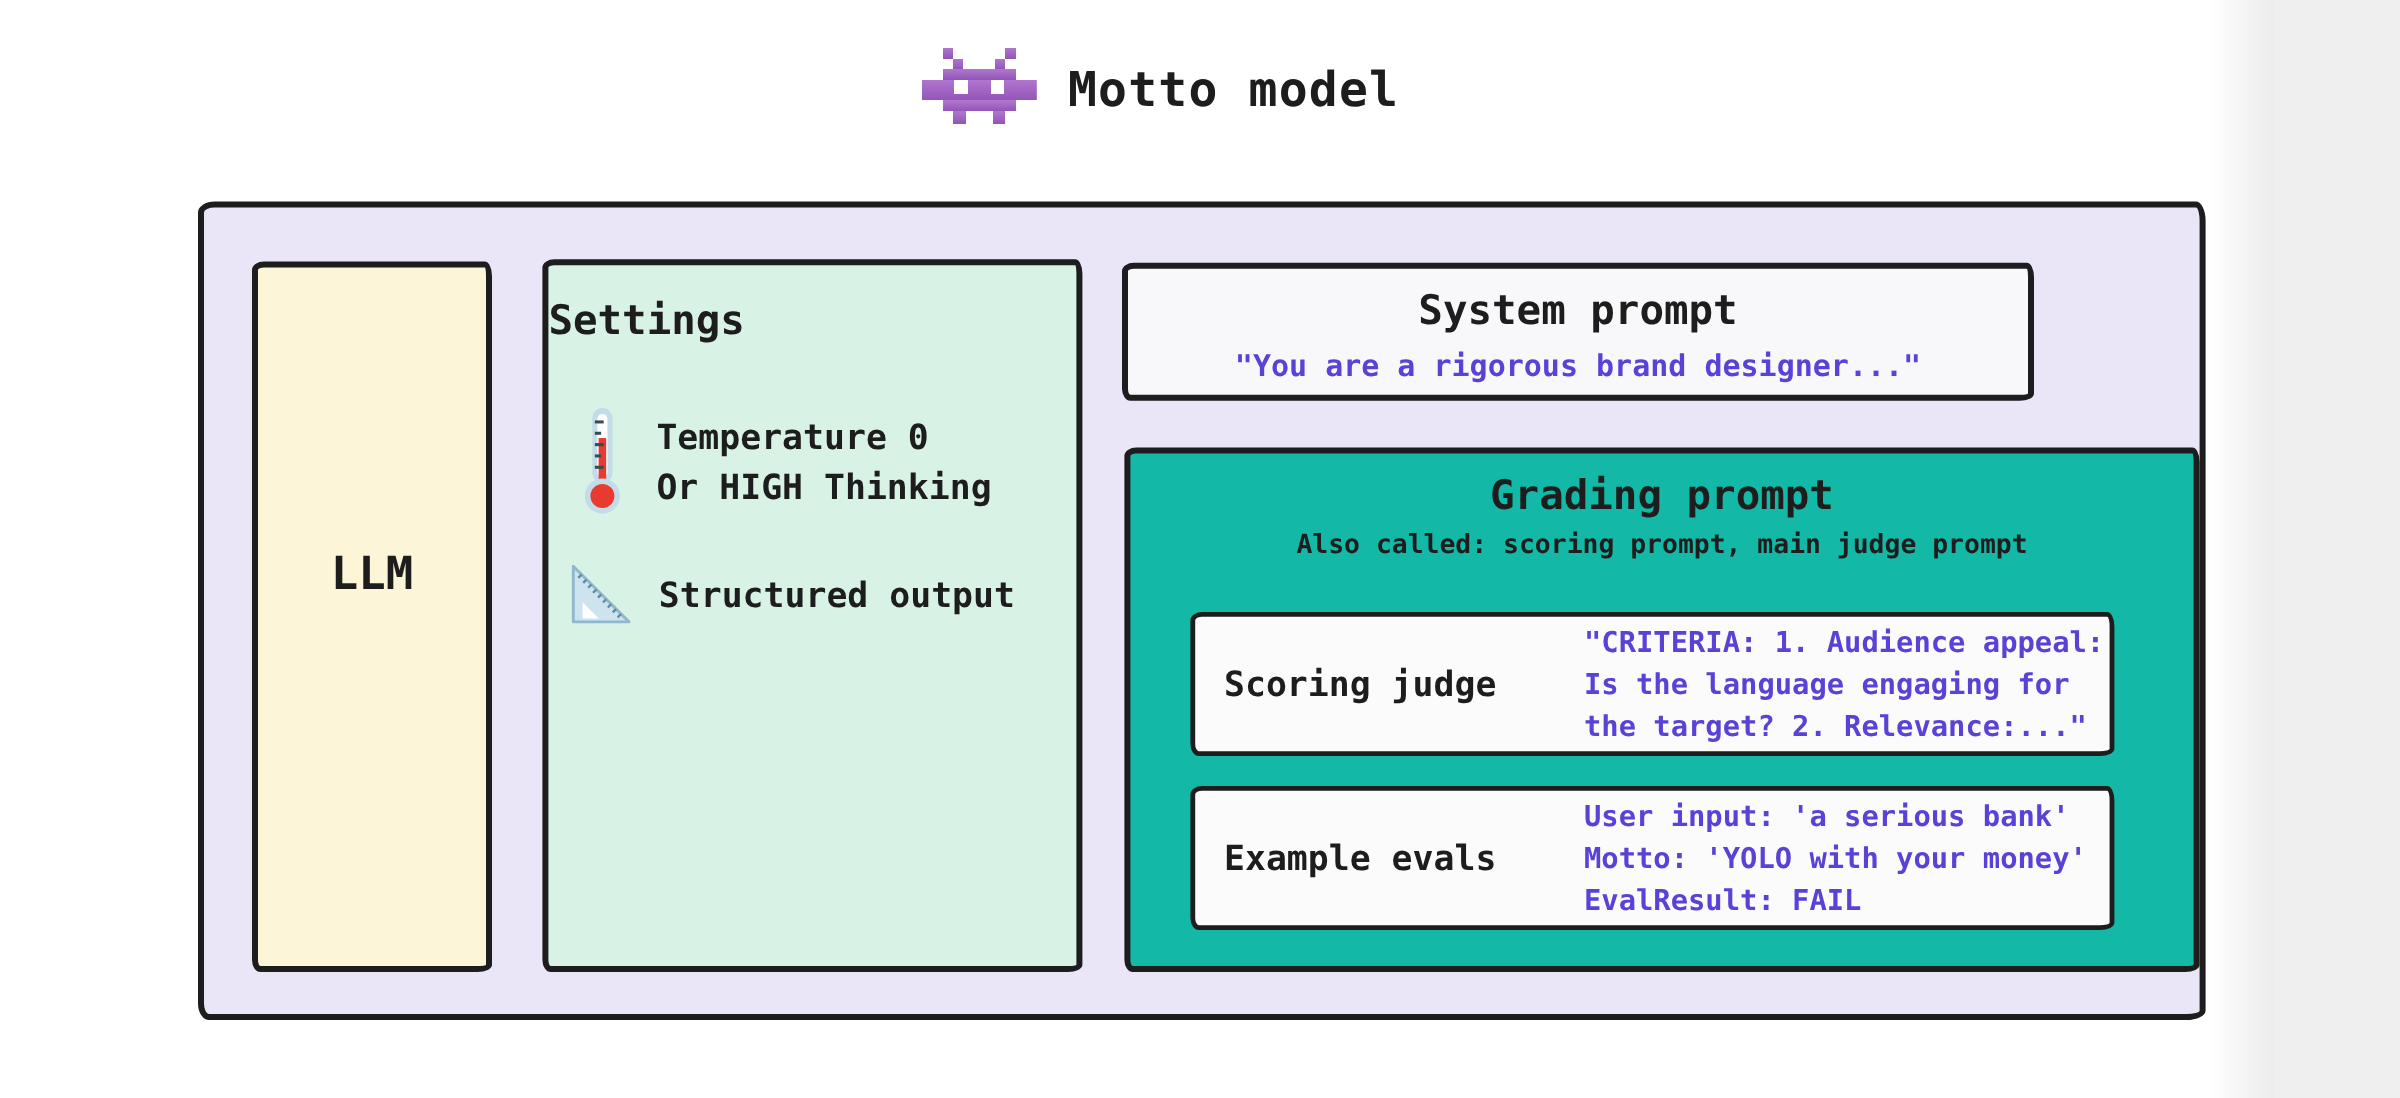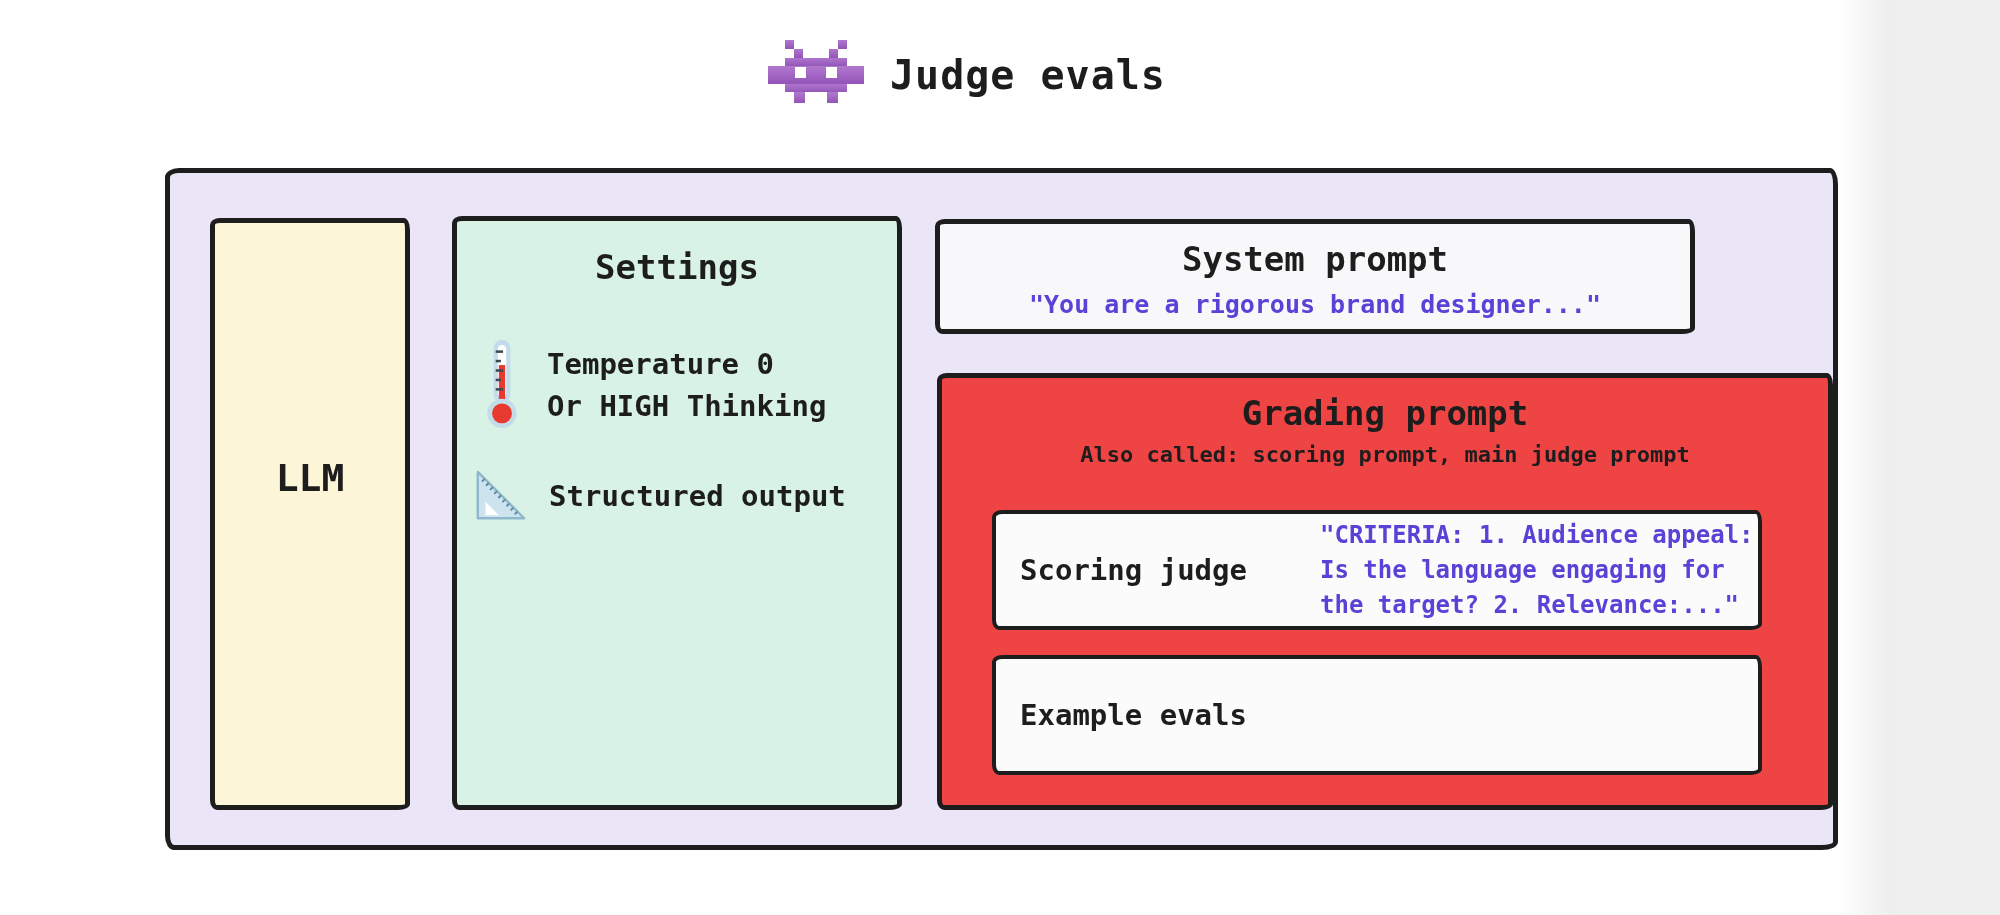--- a/index.html
+++ b/index.html
@@ -49,21 +49,21 @@
   }
   .llm-label {
     position: absolute; left: 0; right: 0; top: 233px;
     text-align: center; font-size: 38px; font-weight: bold;
   }
   .settings-box {
     left: 282px; top: 43px; width: 450px; height: 594px;
     border-width: 5px; background: #d9f2e6;
   }
   .settings-title {
-    margin-top: 26px; text-align: center;
+    margin-top: 26px; 
     font-size: 34px; font-weight: bold;
   }
   .setting-item { position: absolute; display: flex; align-items: center; }
   .item-temp { left: 24px; top: 116px; gap: 24px; }
   .item-structured { left: 14px; top: 246px; gap: 20px; }
   .item-lines { font-size: 29px; font-weight: bold; line-height: 42px; white-space: nowrap; }
   .thermo-svg { width: 42px; height: 96px; }
   .ruler-svg { width: 58px; height: 58px; }
 
   .system-box {
@@ -73,21 +73,21 @@
   .panel-title {
     margin-top: 15px; text-align: center;
     font-size: 34px; font-weight: bold;
   }
   .quote {
     margin-top: 11px; text-align: center;
     font-size: 25px; font-weight: bold; color: #5942d6;
   }
   .grading-box {
     left: 767px; top: 200px; width: 896px; height: 437px;
-    border-width: 5px; background: #ef4444;
+    border-width: 5px; background: #14b8a6;
   }
   .subtitle {
     margin-top: 9px; text-align: center;
     font-size: 22px; font-weight: bold;
   }
   .inner-box {
     position: absolute; left: 50px; width: 770px; height: 120px;
     border-width: 4px; background: #fbfbfc;
     display: flex; align-items: center;
     padding: 0 24px; box-sizing: border-box;
@@ -127,21 +127,21 @@
         <rect x="0" y="3" width="1" height="2"></rect>
         <rect x="10" y="3" width="1" height="2"></rect>
         <rect x="1" y="3" width="9" height="2"></rect>
         <rect x="2" y="5" width="7" height="1"></rect>
         <rect x="3" y="6" width="1.2" height="1.2"></rect>
         <rect x="6.8" y="6" width="1.2" height="1.2"></rect>
       </g>
       <rect x="3.1" y="3.05" width="1.3" height="1.3" fill="#ffffff"></rect>
       <rect x="6.6" y="3.05" width="1.3" height="1.3" fill="#ffffff"></rect>
     </svg>
-    <span class="title-text">Judge evals</span>
+    <span class="title-text">Motto model</span>
   </div>
 
   <div class="sketch outer">
 
     <div class="sketch llm-box">
       <div class="llm-label">LLM</div>
     </div>
 
     <div class="sketch settings-box">
       <div class="settings-title">Settings</div>
@@ -190,17 +190,22 @@
         <div class="inner-label">Scoring judge</div>
         <div class="purple-lines">
           <div>"CRITERIA: 1. Audience appeal:</div>
           <div>Is the language engaging for</div>
           <div>the target? 2. Relevance:..."</div>
         </div>
       </div>
 
       <div class="sketch inner-box evals-box">
         <div class="inner-label">Example evals</div>
+        <div class="purple-lines">
+          <div>User input: 'a serious bank'</div>
+          <div>Motto: 'YOLO with your money'</div>
+          <div>EvalResult: FAIL</div>
+        </div>
       </div>
     </div>
 
   </div>
 </div>
 
 </body></html>

